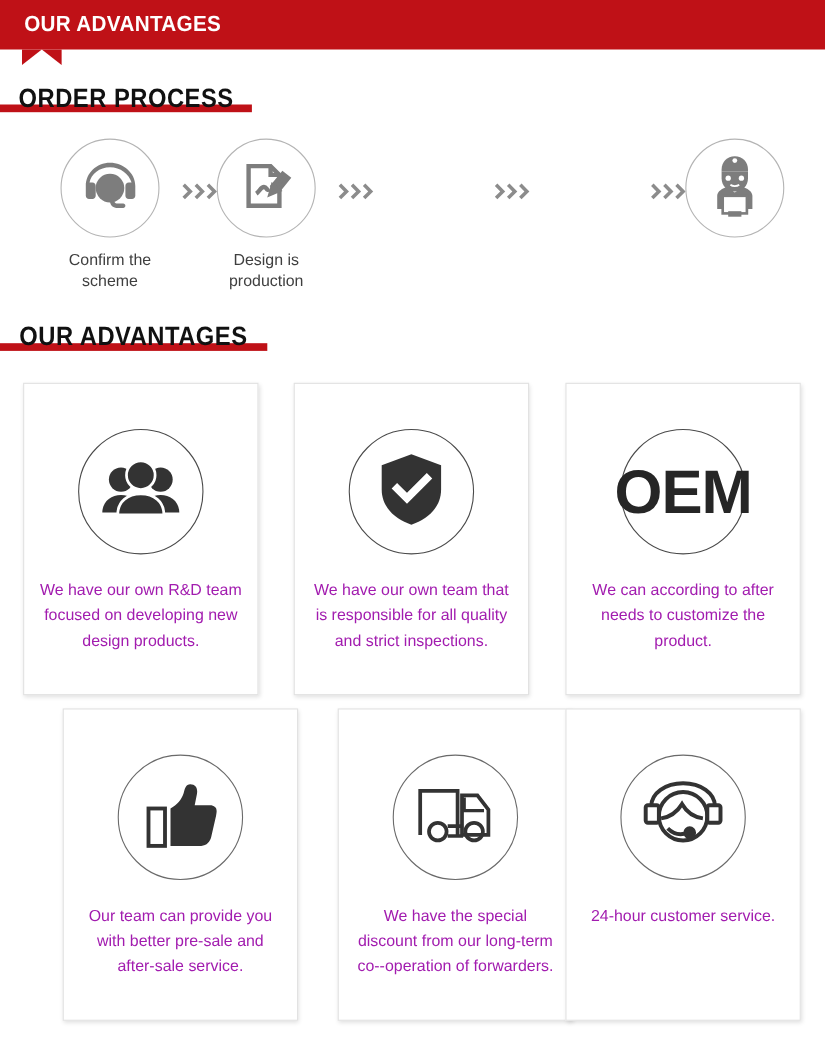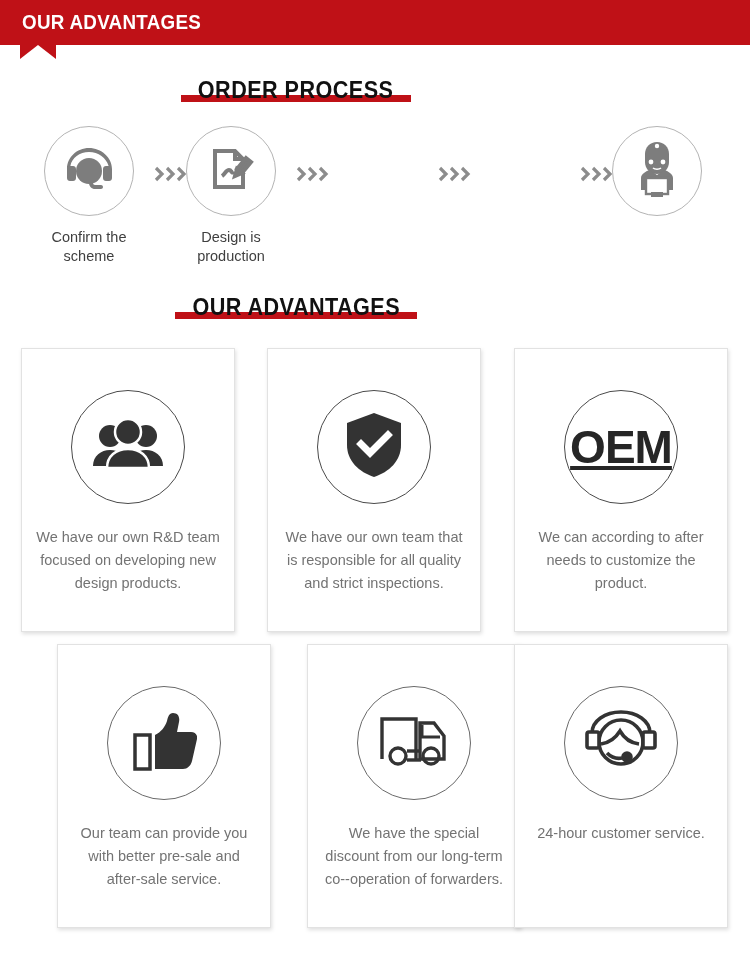--- a/index.html
+++ b/index.html
@@ -42,21 +42,20 @@
     border-left: 18px solid #bf1117;
     border-right: 18px solid #bf1117;
     border-bottom: 14px solid transparent;
   }
 
   
   .section-heading {
     position: absolute;
     left: 0;
     width: 592px;
-    text-align: center;
   }
   .section-heading .heading-inner {
     position: relative;
     display: inline-block;
     padding: 0 6px;
   }
   .section-heading .heading-text {
     position: relative;
     z-index: 2;
     font-size: 24px;
@@ -76,21 +75,21 @@
     bottom: 2px;
     height: 7px;
     background: #bf1117;
   }
   #heading-order { top: 76px; }
   #heading-adv { top: 293px; }
 
   
   .process-row {
     position: absolute;
-    left: 5px; top: 122px;
+    left: 16px; top: 122px;
     width: 640px; height: 160px;
   }
   .process-step {
     position: absolute;
     top: 0;
     width: 132px;
     text-align: center;
   }
   .step-circle {
     width: 90px; height: 90px;
@@ -142,29 +141,28 @@
     display: flex;
     align-items: center;
     justify-content: center;
     box-sizing: border-box;
   }
   .card-circle.thin { border-color: #6a6a6a; }
   .card-text {
     margin: 22px 14px 0 14px;
     font-size: 14.5px;
     line-height: 23px;
-    color: #737373;
+    color: #a21caf;
   }
   .oem-text {
-    font-size: 46px;
+    font-size: 56px;
     font-weight: bold;
     color: #262626;
     letter-spacing: -1px;
     line-height: 1;
-    text-decoration: underline;
   }
 </style>
 </head>
 <body>
 
 <div class="banner">
   <div class="banner-title">OUR ADVANTAGES</div>
 </div>
 <div class="banner-notch"></div>
 

